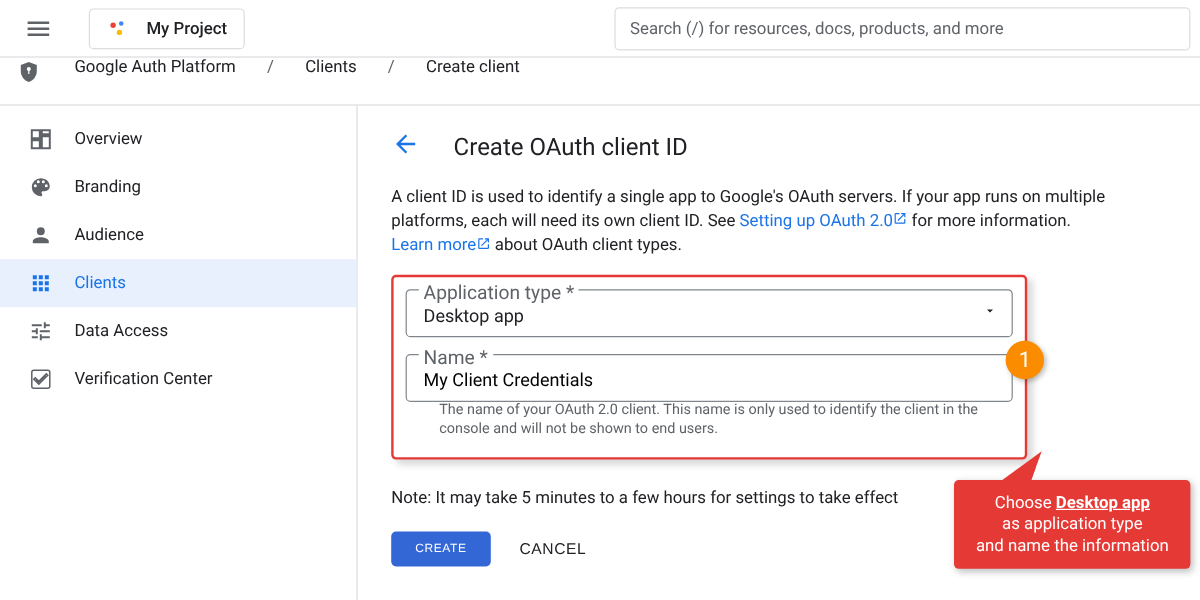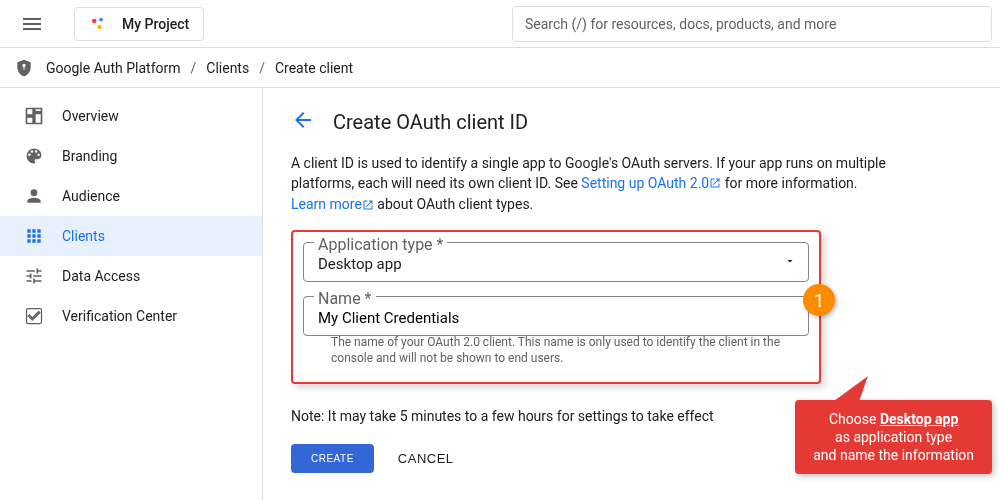--- a/index.html
+++ b/index.html
@@ -74,25 +74,25 @@
       border: 1px solid #dadce0;
       border-radius: 4px;
       margin-left: auto;
       width: 480px;
       height: 36px;
       padding: 0 12px;
       color: #5f6368;
     }
     .breadcrumb {
       display: flex;
-      align-items: center;
+      align-items: flex-start;
       height: 40px;
       padding: 0 12px;
       border-bottom: 1px solid #dadce0;
-      gap: 6px;
+      gap: 22px;
       color: #5f6368;
     }
     .breadcrumb-icon {
       width: 24px;
       height: 24px;
       display: flex;
       align-items: center;
       justify-content: center;
     }
     .breadcrumb-icon svg {
@@ -106,21 +106,21 @@
       padding: 0 4px;
     }
     .breadcrumb-sep {
       color: #5f6368;
     }
     .content-area {
       display: flex;
       height: calc(100% - 88px);
     }
     .sidebar {
-      width: 263px;
+      width: 298px;
       border-right: 1px solid #dadce0;
       padding-top: 8px;
     }
     .sidebar-item {
       display: flex;
       align-items: center;
       height: 40px;
       padding: 0 24px;
       gap: 18px;
       cursor: pointer;
@@ -146,21 +146,21 @@
       fill: #5f6368;
     }
     .main {
       flex: 1;
       padding: 20px 28px;
       position: relative;
     }
     .page-header {
       display: flex;
       align-items: center;
-      gap: 18px;
+      gap: 28px;
       margin-bottom: 18px;
     }
     .back-button {
       cursor: pointer;
     }
     .back-button svg {
       width: 24px;
       height: 24px;
       fill: #1a73e8;
     }

